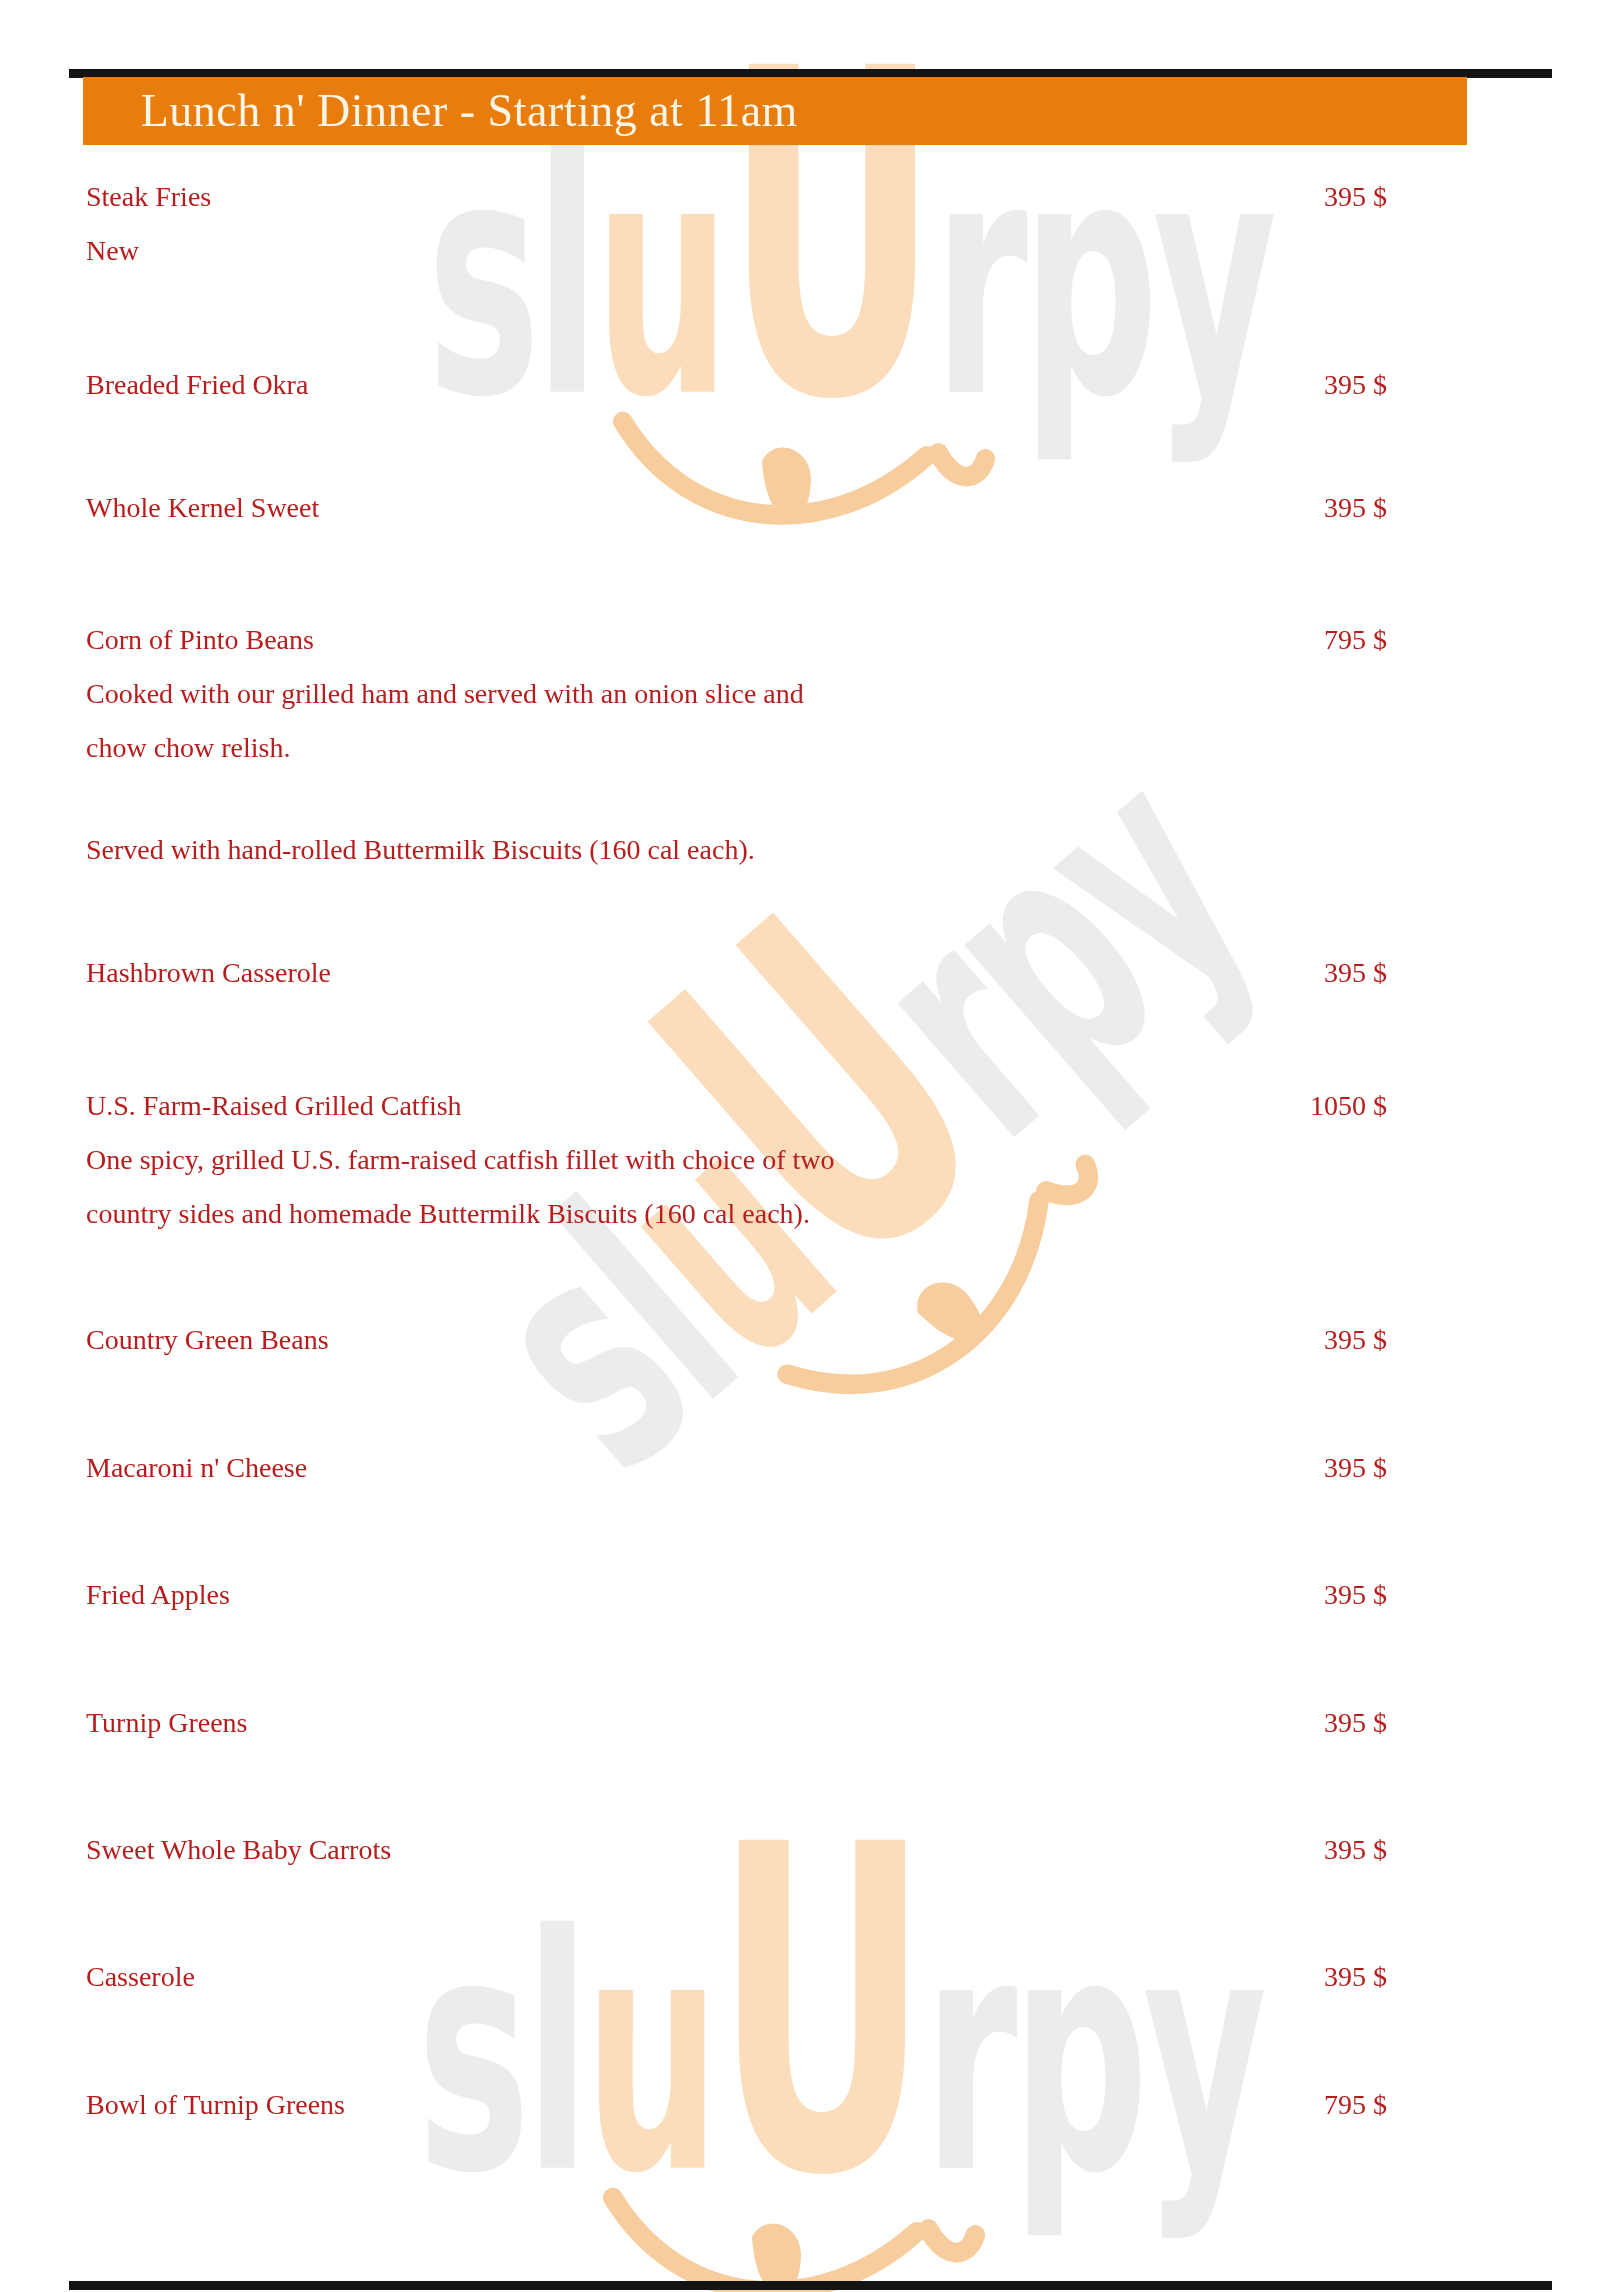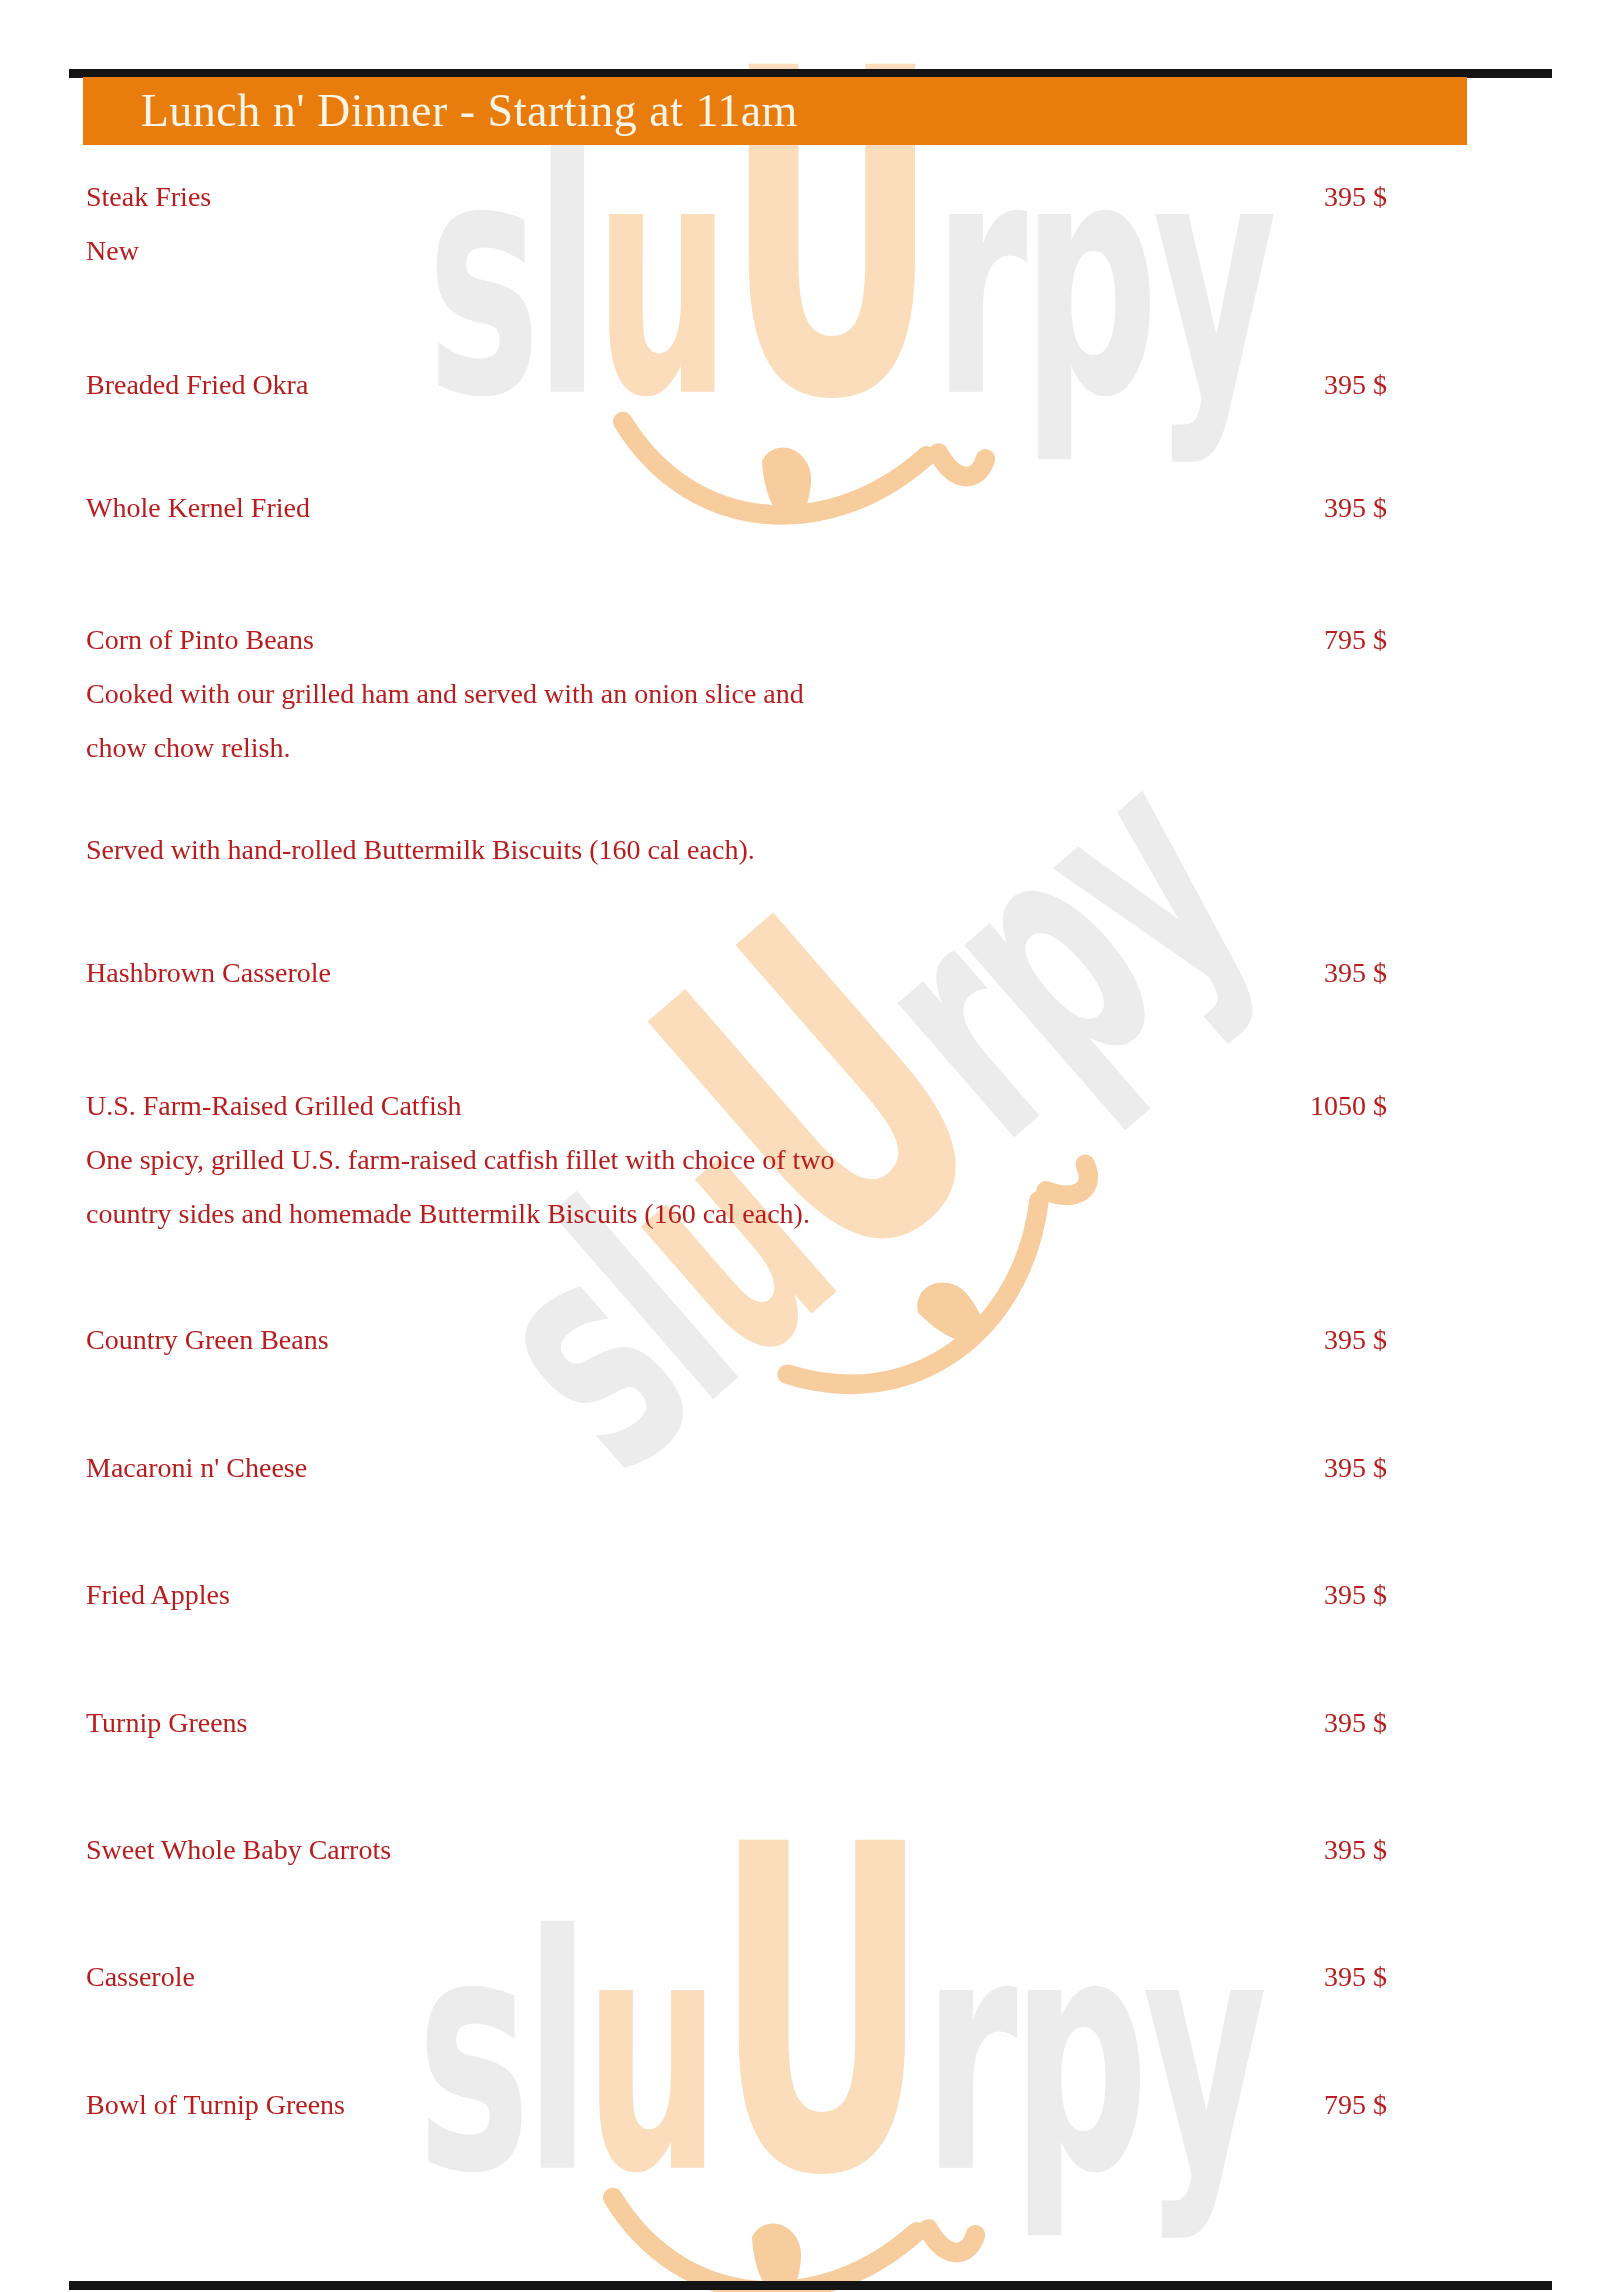--- a/index.html
+++ b/index.html
@@ -92,21 +92,21 @@
     <span class="price">395 $</span>
     <div>New</div>
   </div>
 
   <div class="row r1">
     <span>Breaded Fried Okra</span>
     <span class="price">395 $</span>
   </div>
 
   <div class="row r2">
-    <span>Whole Kernel Fried</span>
+    <span>Whole Kernel Sweet</span>
     <span class="price">395 $</span>
   </div>
 
   <div class="row r3">
     <span>Corn of Pinto Beans</span>
     <span class="price">795 $</span>
     <div>Cooked with our grilled ham and served with an onion slice and</div>
     <div>chow chow relish.</div>
   </div>
 

